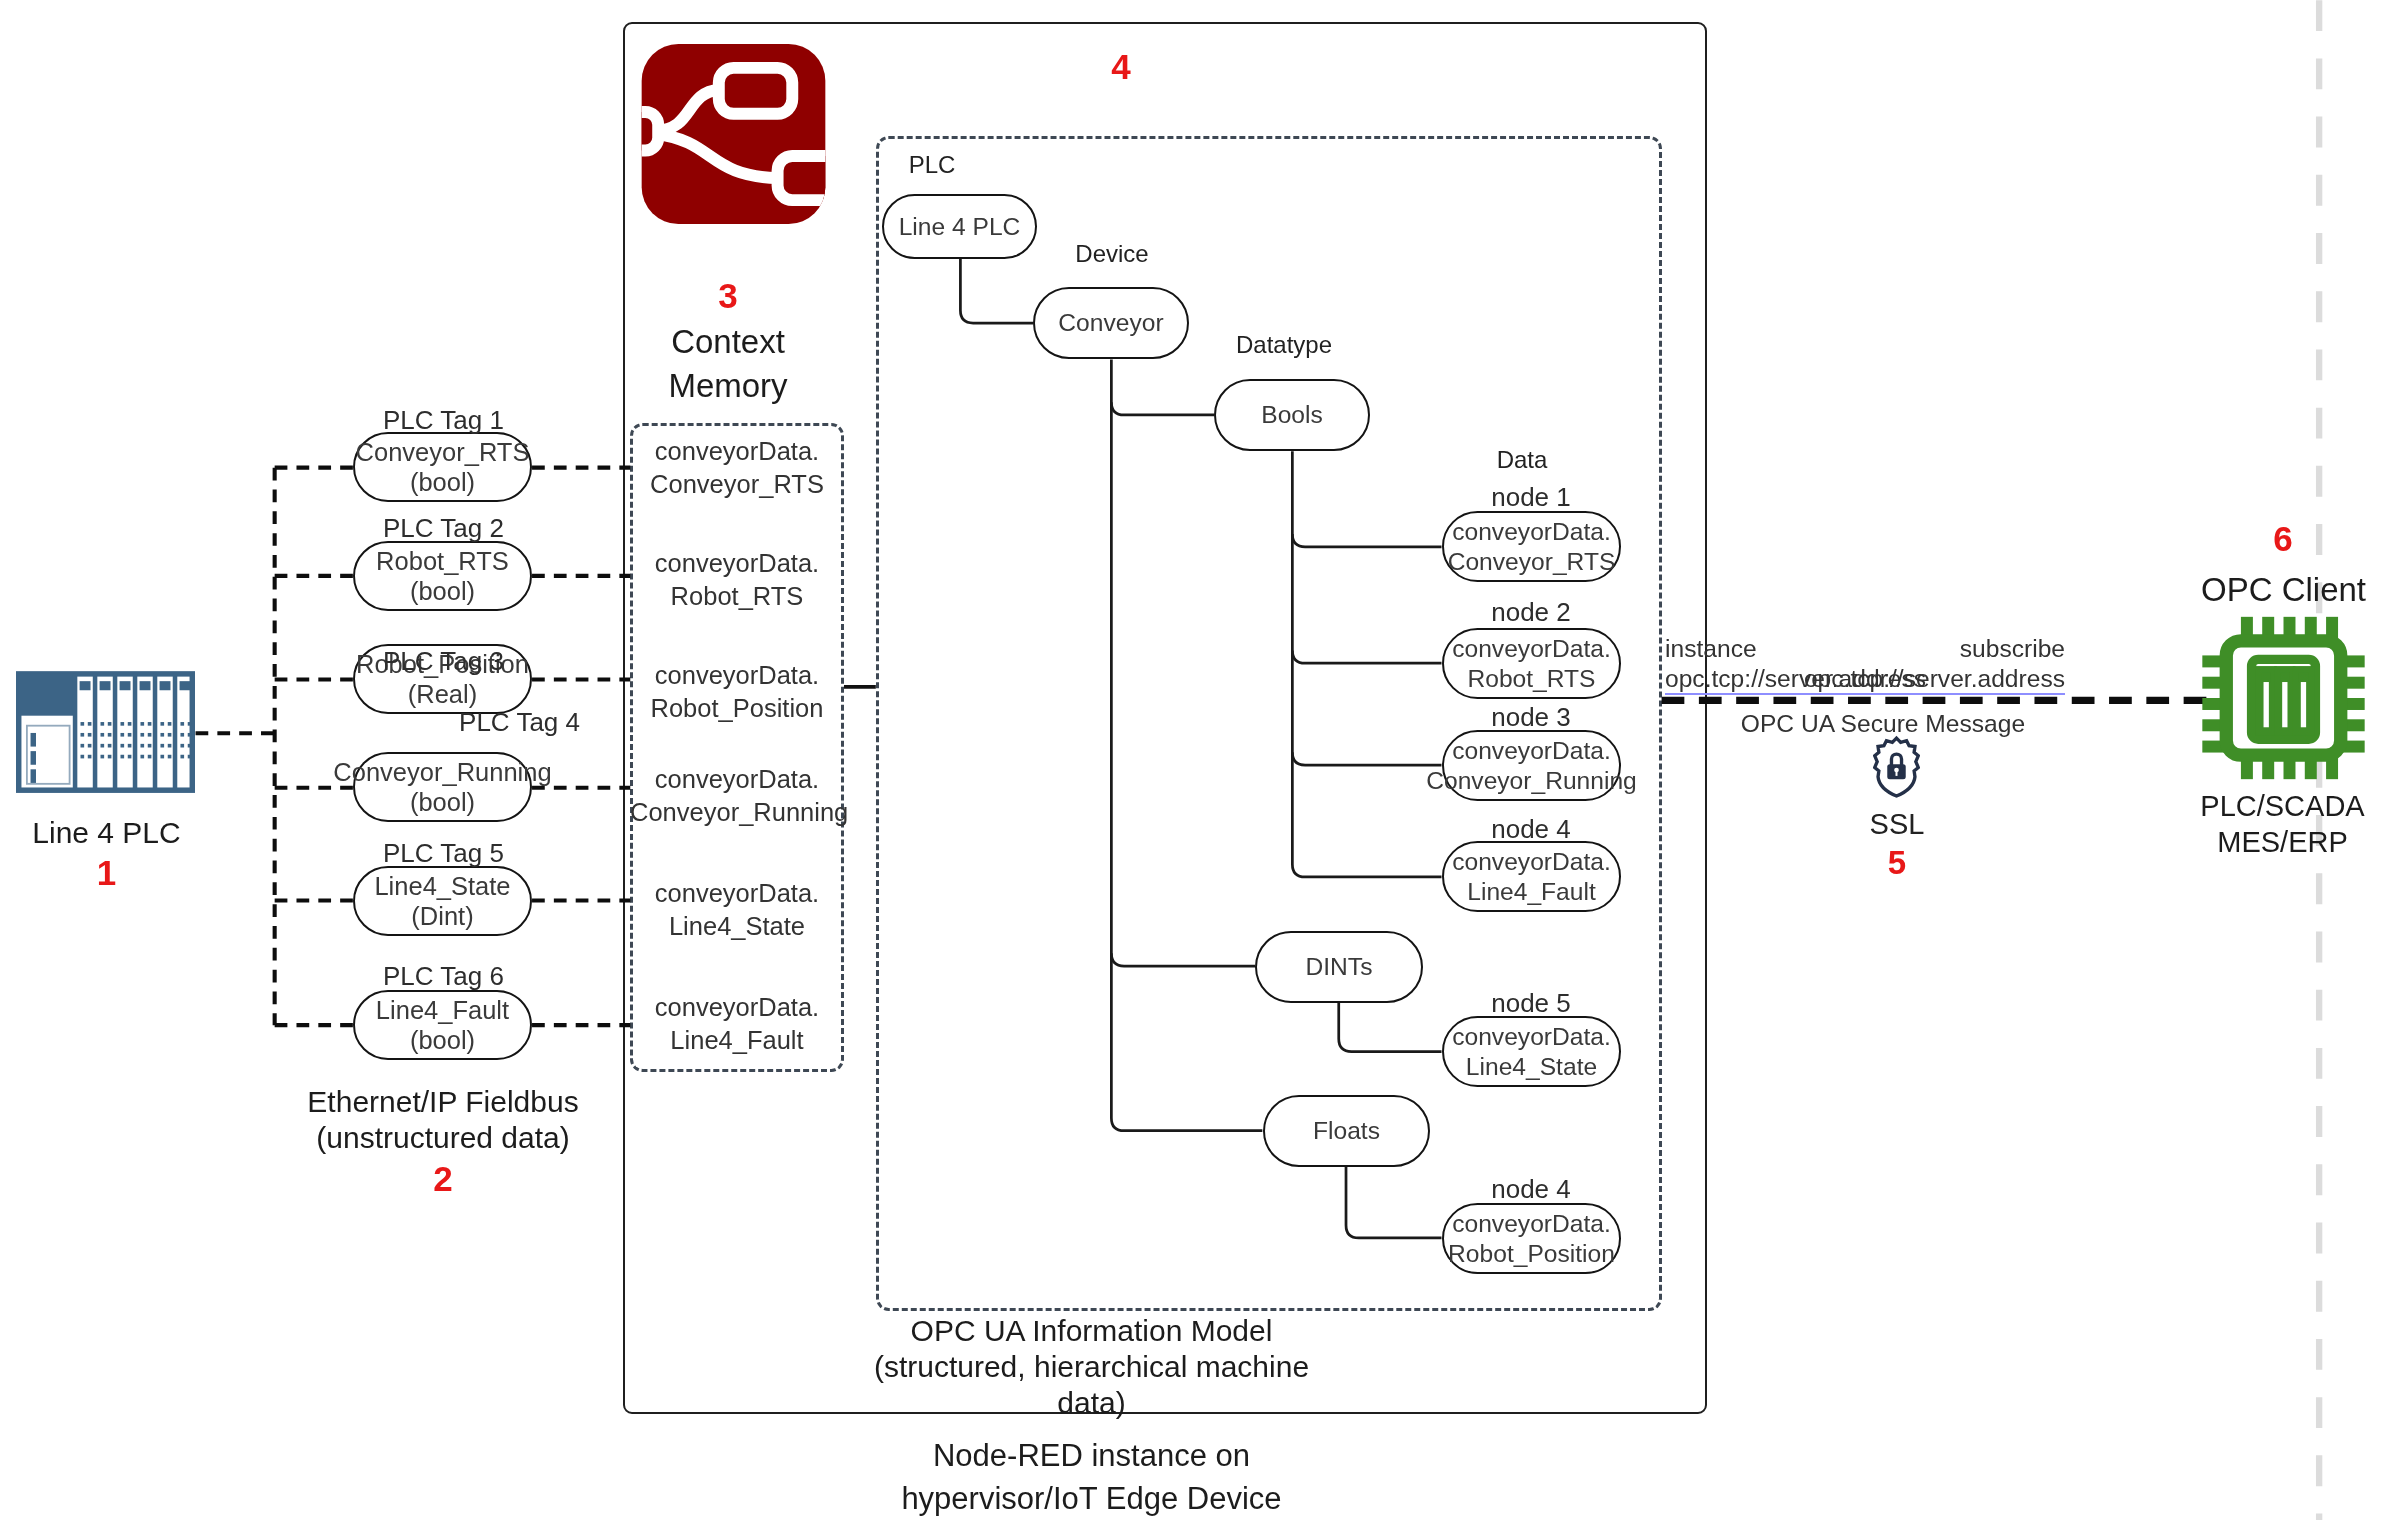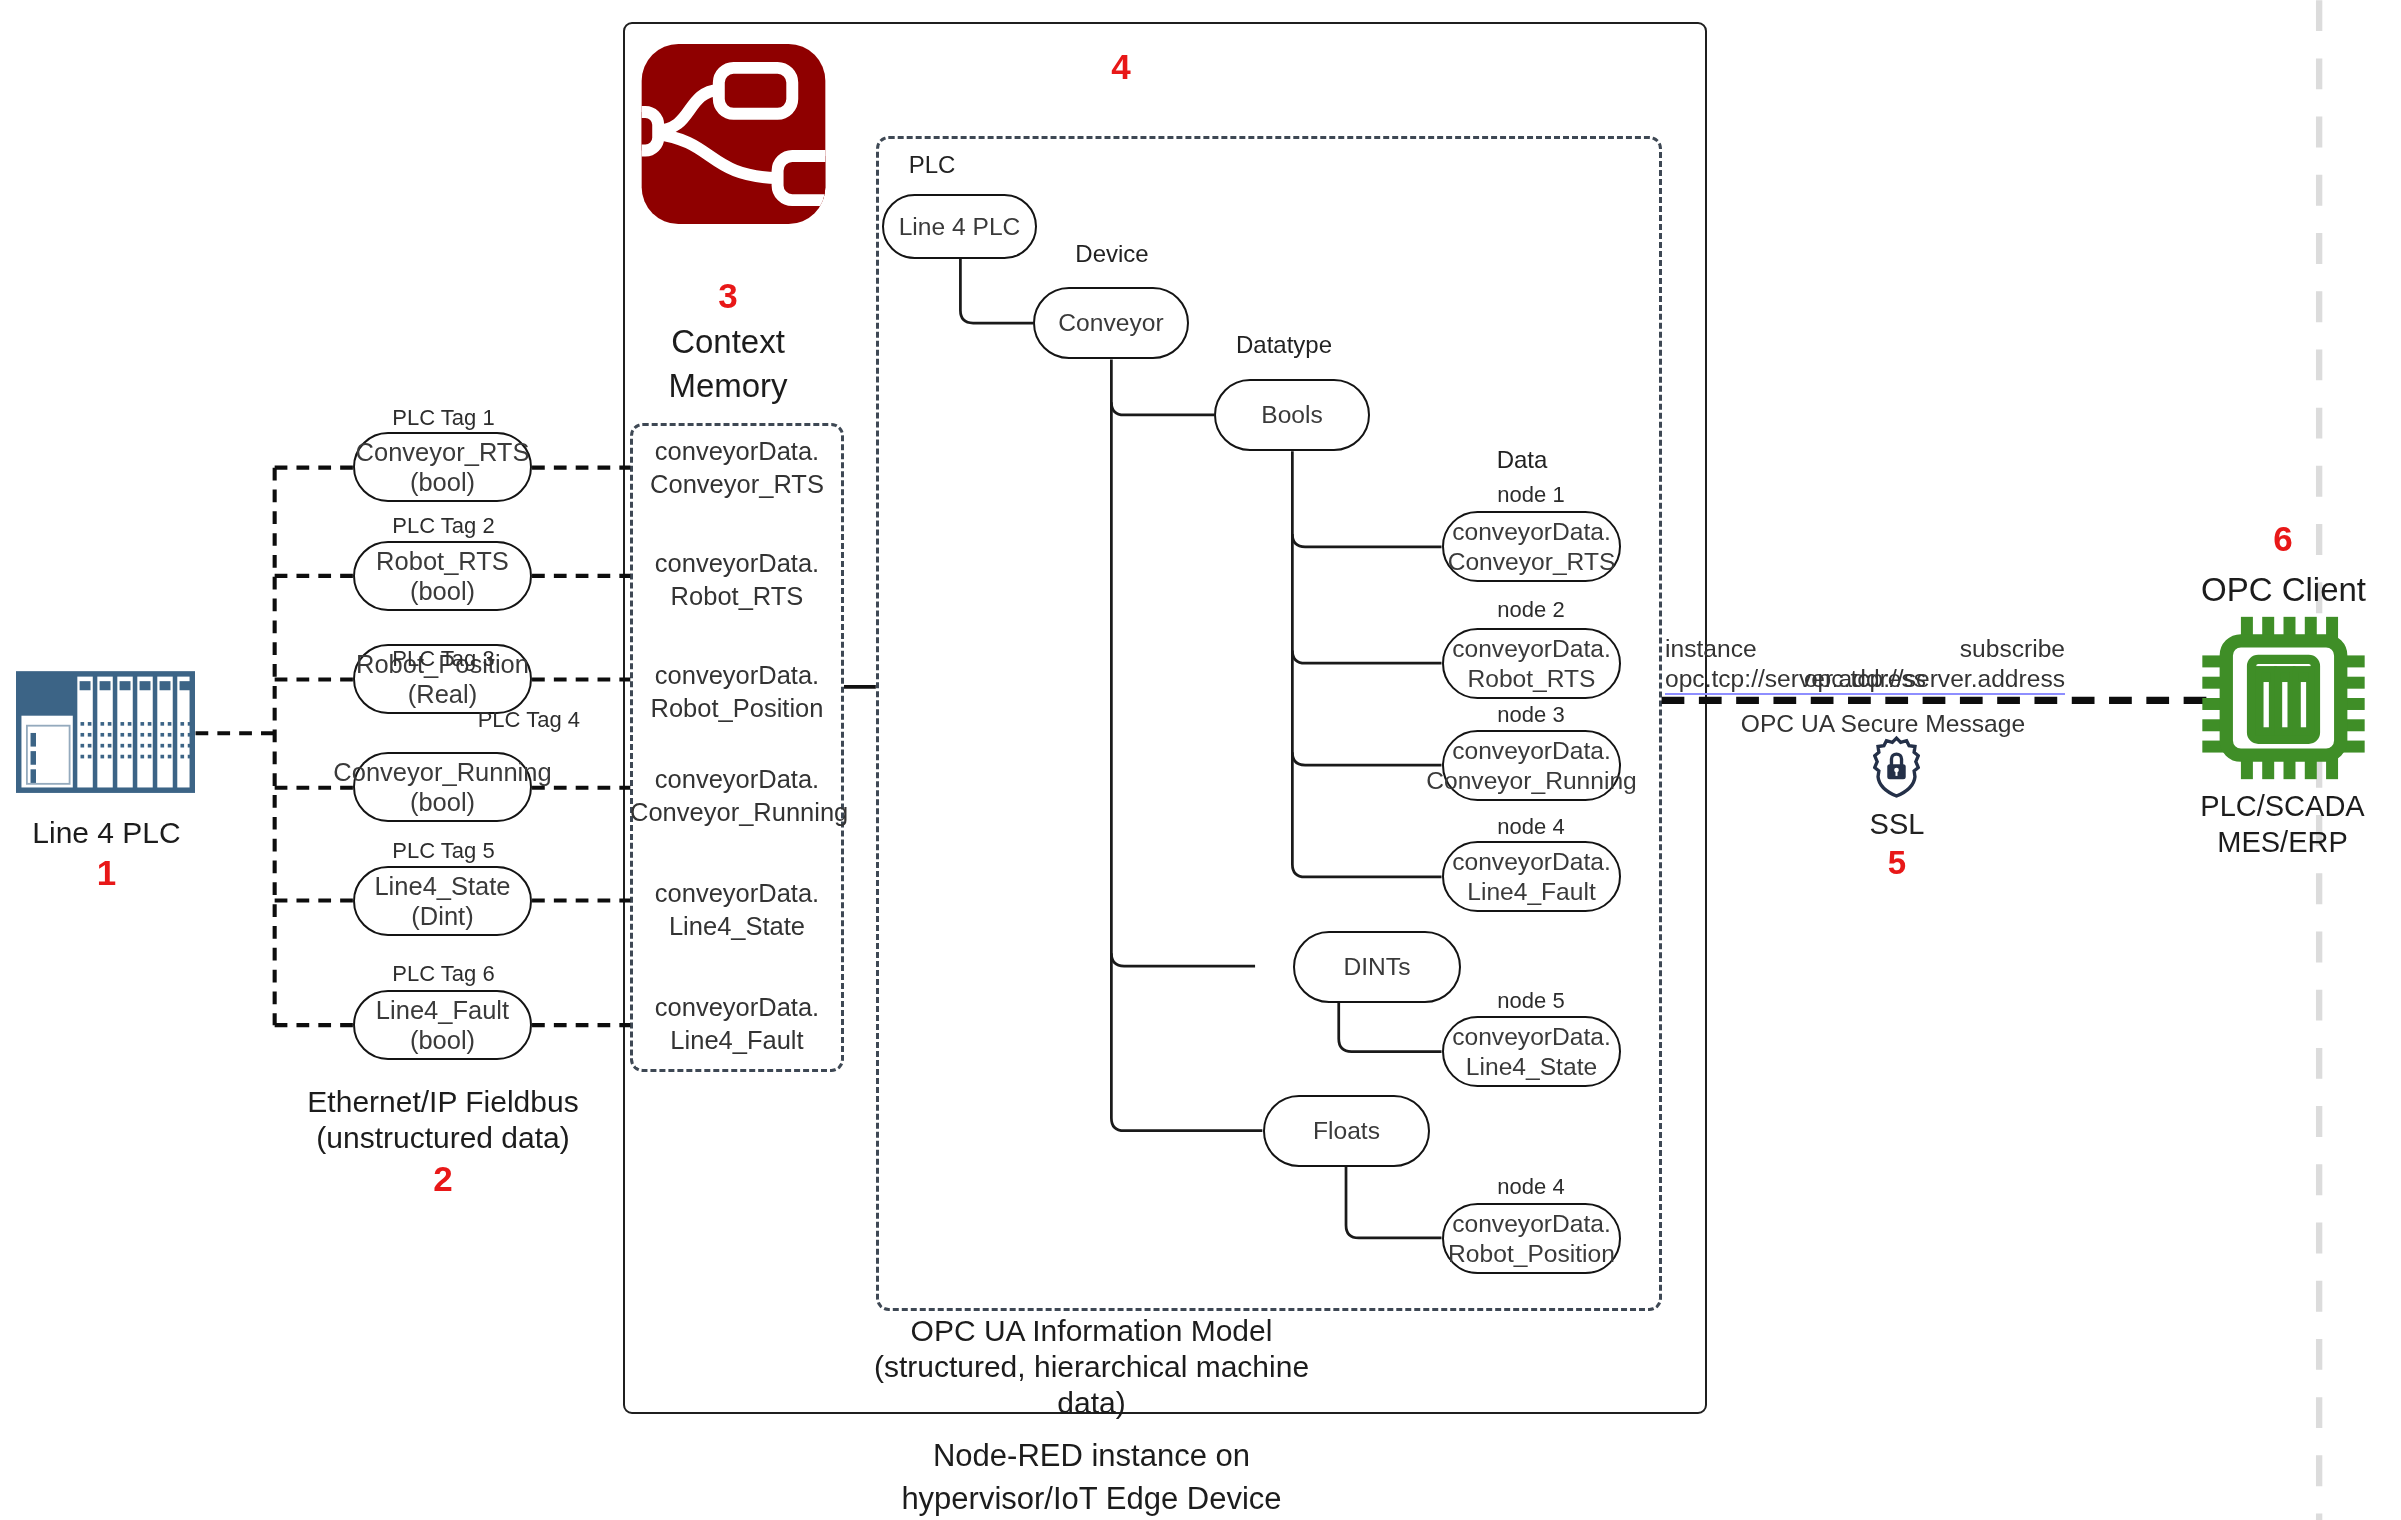--- a/index.html
+++ b/index.html
@@ -5,21 +5,21 @@
   html,body{margin:0;padding:0;background:#fff;}
   #stage{position:relative;width:2401px;height:1521px;background:#ffffff;overflow:hidden;
          font-family:"Liberation Sans","DejaVu Sans",sans-serif;color:#1c1c1c;}
   .ctr{text-align:center;}
   .box-solid{position:absolute;border:2.7px solid #1f1f1f;border-radius:9px;background:transparent;box-sizing:border-box;}
   .box-dash{position:absolute;border:3.6px dashed #3e4854;border-radius:12.7px;background:transparent;box-sizing:border-box;}
   .pill{position:absolute;border:2.7px solid #141414;border-radius:41px;background:#fff;box-sizing:border-box;
         display:flex;flex-direction:column;align-items:center;justify-content:center;
         font-size:25.5px;line-height:30px;color:#3a3a3a;text-align:center;z-index:5;}
   .pill.small{font-size:24.6px;}
-  .lbl{position:absolute;font-size:22px;color:#2d2d2d;z-index:6;}
+  .lbl{position:absolute;font-size:26px;color:#2d2d2d;z-index:6;}
   .hdr{position:absolute;font-size:24px;color:#222;z-index:6;}
   .badge{position:absolute;font-size:35px;font-weight:bold;color:#e81818;z-index:6;}
   .bigtitle{position:absolute;font-size:33px;color:#1c1c1c;z-index:6;}
   .ctx-entry{position:absolute;font-size:25.5px;line-height:33px;color:#333;text-align:center;z-index:6;}
   .caption{position:absolute;font-size:30px;line-height:36px;color:#1c1c1c;z-index:6;}
   .pubsub{position:absolute;font-size:24.6px;color:#333;z-index:6;}
   .linkline{border-bottom:2.7px solid #8e8eff;padding-bottom:0.9px;}
   svg.layer{position:absolute;left:0;top:0;z-index:3;}
   svg.icon{position:absolute;z-index:7;}
 </style>
@@ -236,21 +236,21 @@
   <div class="badge ctr" style="left:939px;top:47px;width:364px;">4</div>
 
   <div class="hdr ctr" style="left:841px;top:151px;width:182px;">PLC</div>
   <div class="pill small" style="left:882px;top:194px;width:155px;height:65px;">Line 4 PLC</div>
 
   <div class="hdr ctr" style="left:1021px;top:240px;width:182px;">Device</div>
   <div class="pill small" style="left:1033px;top:287px;width:156px;height:72px;">Conveyor</div>
 
   <div class="hdr ctr" style="left:1193px;top:331px;width:182px;">Datatype</div>
   <div class="pill small" style="left:1214px;top:379px;width:156px;height:72px;">Bools</div>
-  <div class="pill small" style="left:1293px;top:931px;width:168px;height:72px;">DINTs</div>
+  <div class="pill small" style="left:1255px;top:931px;width:168px;height:72px;">DINTs</div>
   <div class="pill small" style="left:1263px;top:1095px;width:167px;height:72px;">Floats</div>
 
   <div class="hdr ctr" style="left:1431px;top:446px;width:182px;">Data</div>
 
   <div class="lbl ctr" style="left:1440px;top:482px;width:182px;">node 1</div>
   <div class="pill small" style="left:1442px;top:511px;width:179px;height:71px;">
     <span>conveyorData.</span>
     <span>Conveyor_RTS</span>
   </div>
   <div class="lbl ctr" style="left:1440px;top:597px;width:182px;">node 2</div>

